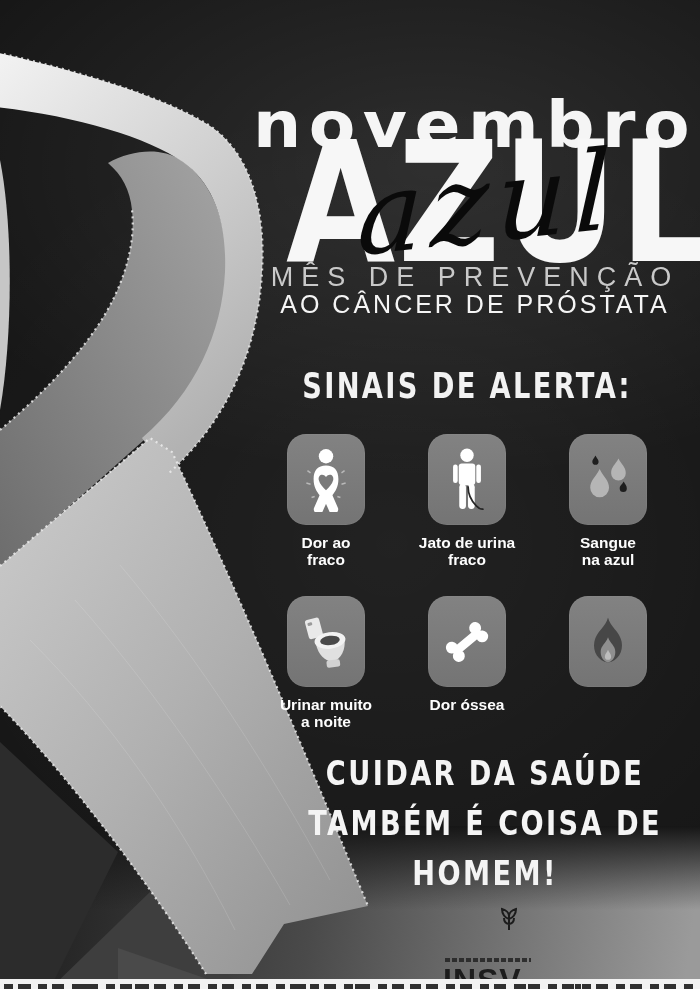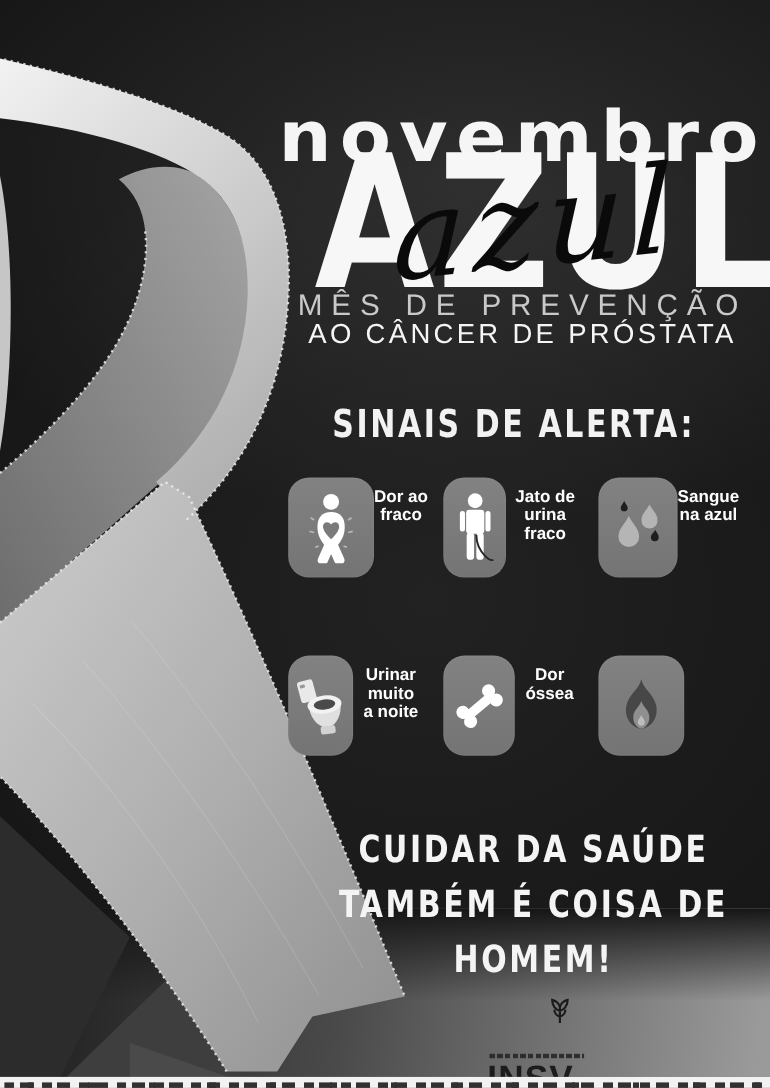--- a/index.html
+++ b/index.html
@@ -48,21 +48,21 @@
   }
   .heading{
     position:absolute;left:242px;top:366px;width:450px;text-align:center;
     font-family:"DejaVu Sans", sans-serif;font-weight:bold;font-size:35px;
     letter-spacing:3px;color:#f2f2f2;transform:scaleX(.78);
   }
   
   .row{position:absolute;left:262px;width:410px;display:flex;justify-content:space-between;}
   .row1{top:434px;}
   .row2{top:596px;}
-  .cell{width:128px;display:flex;flex-direction:row;}
+  .cell{width:128px;display:flex;flex-direction:column;align-items:center;}
   .tile{
     width:78px;height:91px;border-radius:19px;
     background:linear-gradient(180deg,#828282,#747474);
     display:flex;align-items:center;justify-content:center;
     box-shadow:0 0 0 1px rgba(255,255,255,.04) inset;
   }
   .sign-label{margin-top:9px;text-align:center;color:#fdfdfd;font-size:15.5px;font-weight:bold;line-height:17px;}
   .sign-label span{display:block;}
   
   .message{position:absolute;left:255px;top:748px;width:460px;text-align:center;transform:scaleX(.8);}

